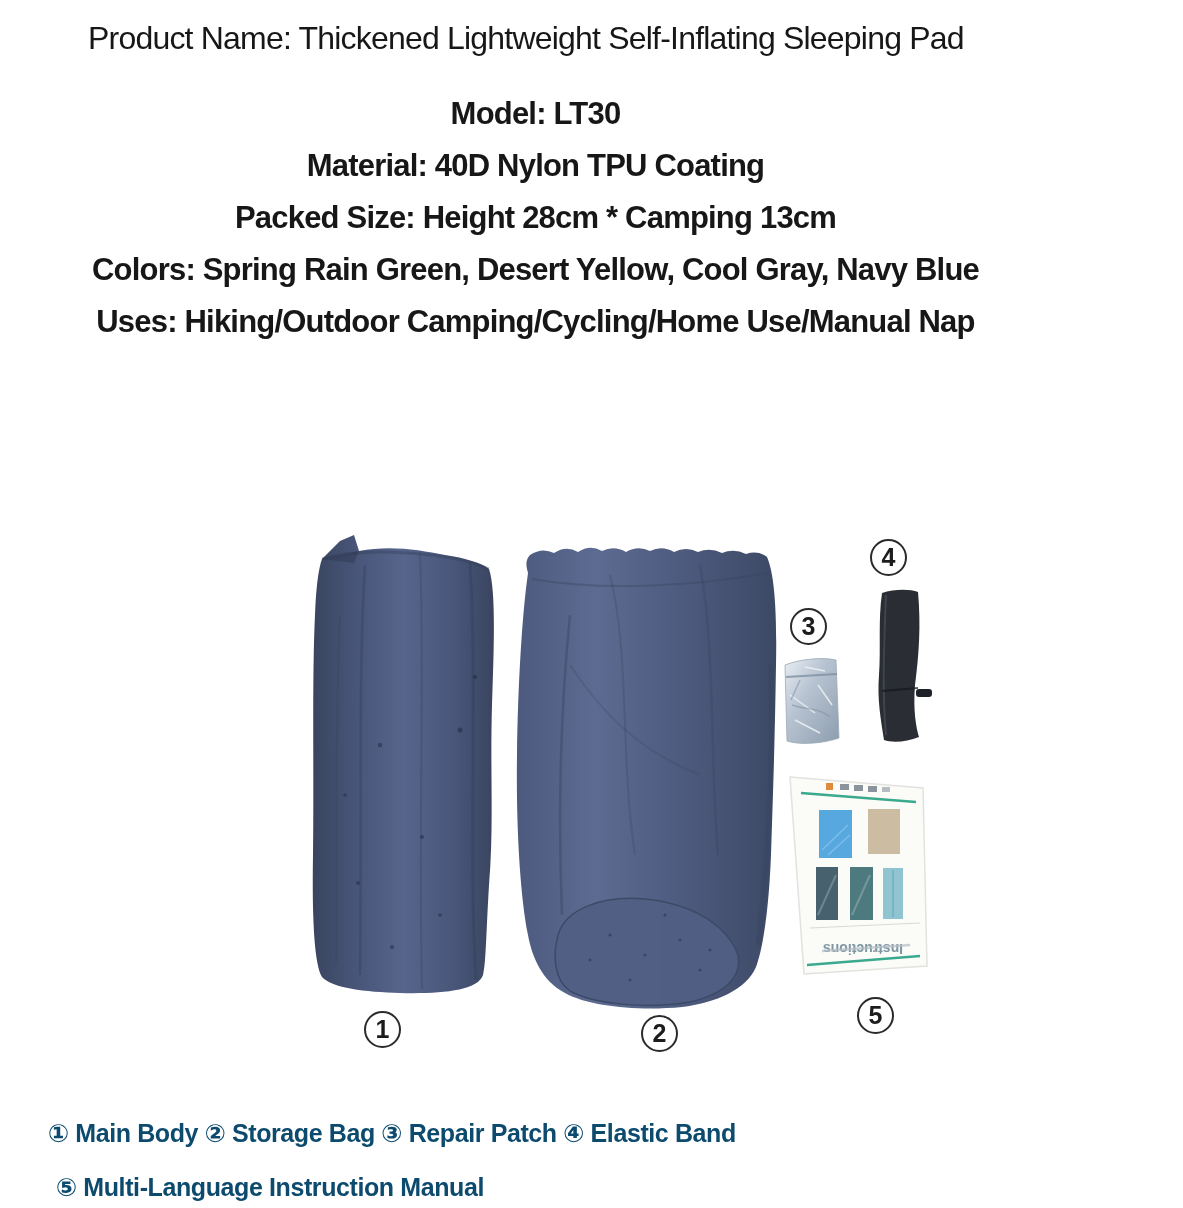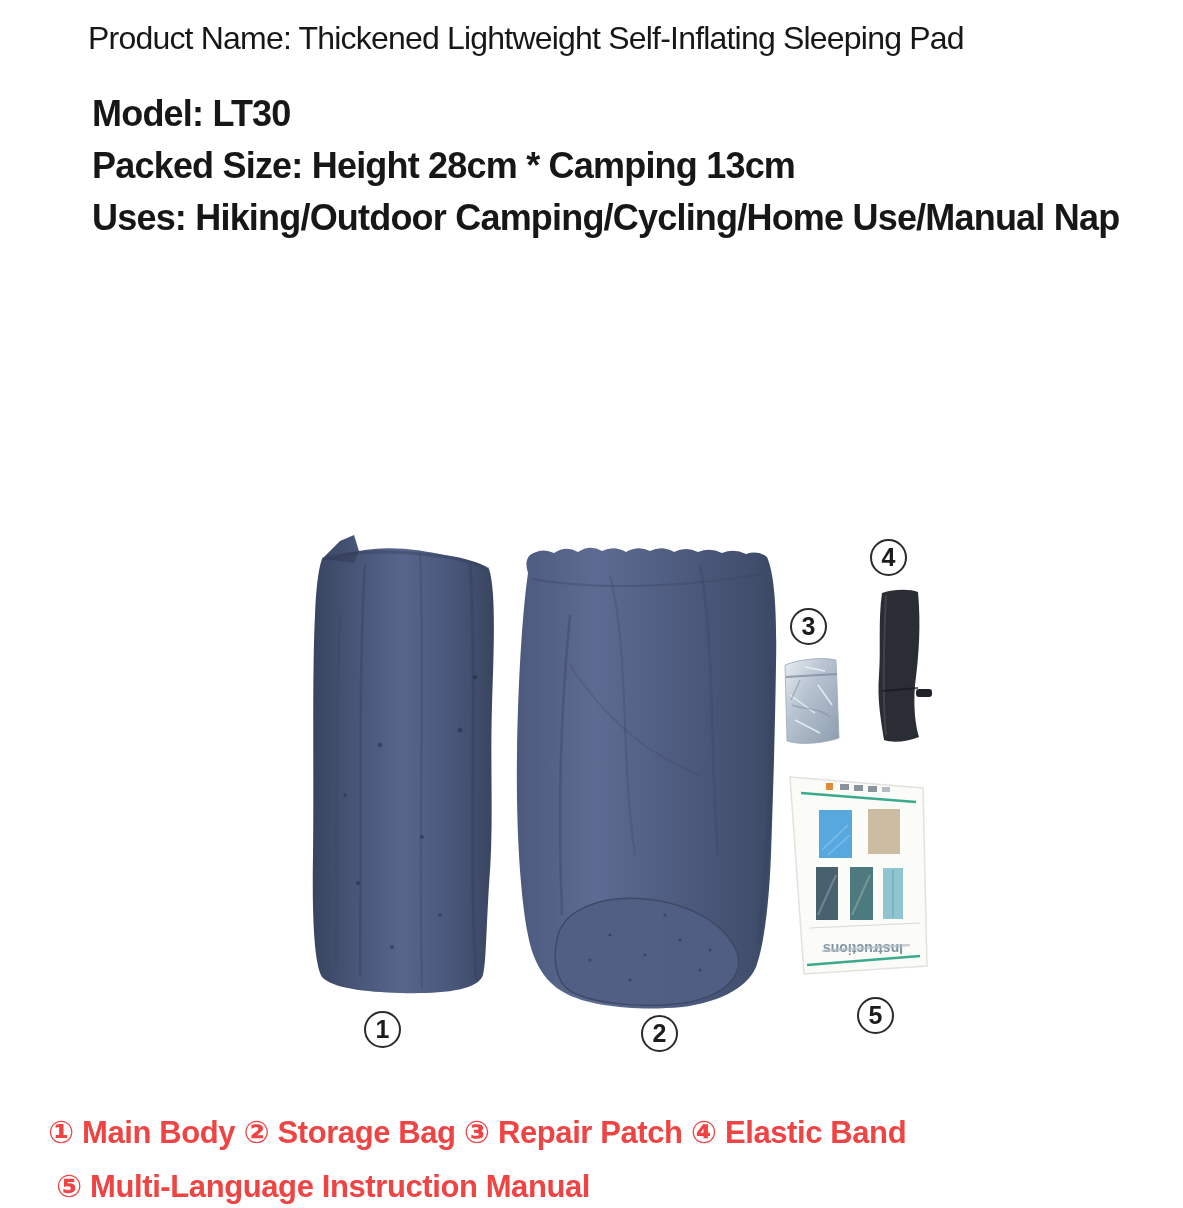--- a/index.html
+++ b/index.html
@@ -10,48 +10,50 @@
   }
   .product-title{
     position:absolute;left:88px;top:20px;
     font-size:32px;font-weight:400;letter-spacing:-0.8px;white-space:nowrap;
   }
   .specs{
     position:absolute;left:92px;top:88px;
   }
   .spec-line{
     height:52px;line-height:52px;
-    font-size:36px;font-weight:700;letter-spacing:-0.8px;white-space:nowrap;
+    font-size:31px;font-weight:700;letter-spacing:-0.8px;white-space:nowrap;text-align:center;
   }
   .photo-wrap{position:absolute;left:270px;top:495px;width:700px;height:600px;}
   .marker{
     position:absolute;width:33px;height:33px;border:2.5px solid #2b2b2b;border-radius:50%;
     display:flex;align-items:center;justify-content:center;
     font-size:25px;font-weight:600;color:#1c1c1c;background:transparent;
   }
   #m1{left:364px;top:1011px;}
   #m2{left:641px;top:1015px;}
   #m3{left:790px;top:608px;}
   #m4{left:870px;top:539px;}
   #m5{left:857px;top:997px;}
   .legend{position:absolute;left:48px;top:1106px;}
   .legend-line{
-    font-size:31px;font-weight:700;letter-spacing:-0.4px;white-space:nowrap;
-    height:54px;line-height:54px;color:#ef4444;
+    font-size:25px;font-weight:700;letter-spacing:-0.4px;white-space:nowrap;
+    height:54px;line-height:54px;color:#0c4a6e;
   }
   .legend-line.second{padding-left:8px;}
 </style>
 </head>
 <body>
 
 <div class="product-title">Product Name: Thickened Lightweight Self-Inflating Sleeping Pad</div>
 
 <div class="specs">
   <div class="spec-line">Model: LT30</div>
+  <div class="spec-line">Material: 40D Nylon TPU Coating</div>
   <div class="spec-line">Packed Size: Height 28cm * Camping 13cm</div>
+  <div class="spec-line">Colors: Spring Rain Green, Desert Yellow, Cool Gray, Navy Blue</div>
   <div class="spec-line">Uses: Hiking/Outdoor Camping/Cycling/Home Use/Manual Nap</div>
 </div>
 
 <svg class="photo-wrap" width="700" height="600" viewBox="0 0 700 600" xmlns="http://www.w3.org/2000/svg">
   <defs>
     <linearGradient id="gPad" x1="0" y1="0" x2="1" y2="0">
       <stop offset="0" stop-color="#39455f"></stop>
       <stop offset="0.25" stop-color="#49567a"></stop>
       <stop offset="0.5" stop-color="#57658c"></stop>
       <stop offset="0.78" stop-color="#49567a"></stop>

